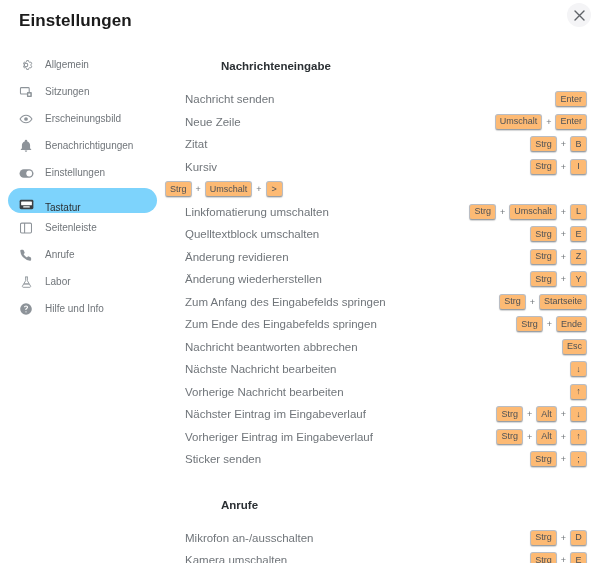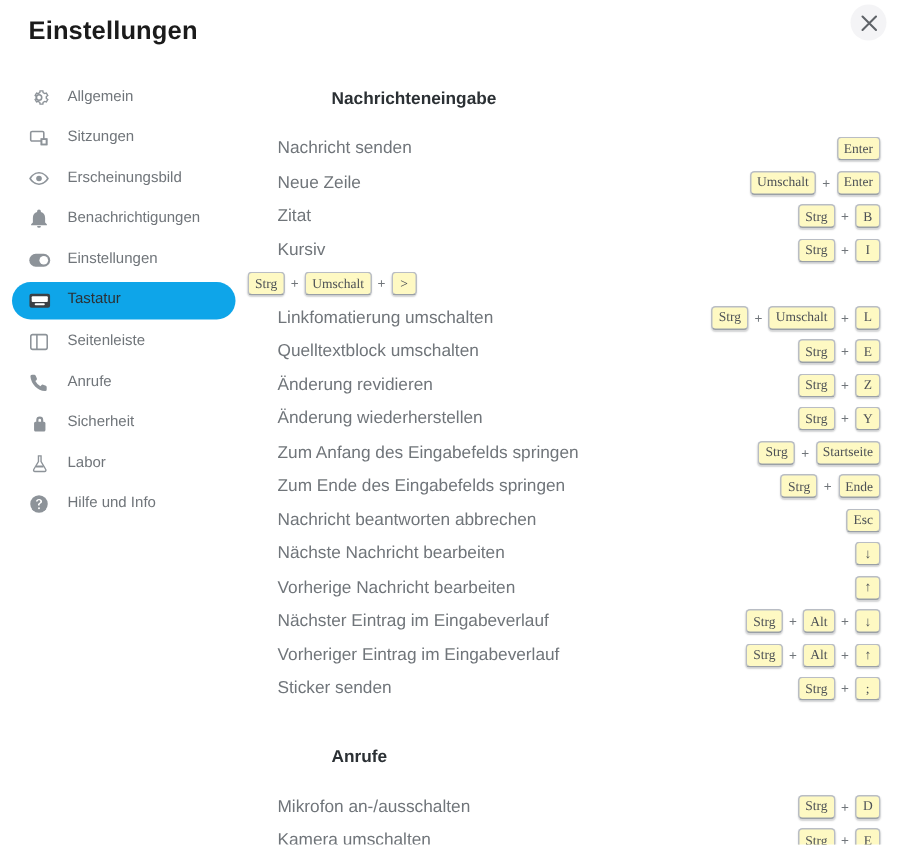--- a/index.html
+++ b/index.html
@@ -64,21 +64,22 @@
     align-items: center;
     height: 25px;
     margin: 0 8px 0 8px;
     padding-left: 10px;
     border-radius: 13px;
     cursor: pointer;
     box-sizing: border-box;
   }
   .nav-item + .nav-item { margin-top: 2.2px; }
   .nav-item.selected {
-    background: #0ea5e9;
+    background: #7dd3fc;
+    align-items: flex-end;
   }
   .nav-icon {
     width: 16px;
     height: 16px;
     flex: 0 0 16px;
     margin-right: 11px;
     display: flex;
     align-items: center;
     justify-content: center;
     color: #8d9399;
@@ -129,24 +130,24 @@
   .shortcut-keys {
     display: flex;
     align-items: center;
     flex: 0 0 auto;
     white-space: nowrap;
   }
   .kbd {
     display: inline-flex;
     align-items: center;
     justify-content: center;
-    font-family: Liberation Serif, serif;
+    font-family: Liberation Sans, sans-serif;
     font-size: 9px;
     color: #4d5156;
-    background: #fef9c3;
+    background: #fdba74;
     border: 1px solid #b9bdc4;
     border-bottom-color: #9aa0a6;
     border-radius: 3px;
     box-shadow: 0 1px 1px rgba(60,64,67,0.22);
     height: 16px;
     min-width: 17px;
     padding: 0 4px;
     box-sizing: border-box;
     line-height: 1;
   }
@@ -239,28 +240,20 @@
       <div class="nav-item">
         <span class="nav-icon">
           <svg width="14" height="14" viewBox="0 0 24 24" fill="currentColor">
             <path d="M6.6 3.2c.7 0 1.3.4 1.6 1l1.3 3a1.8 1.8 0 01-.5 2.1L7.8 10.4a13 13 0 005.8 5.8l1.1-1.2a1.8 1.8 0 012.1-.5l3 1.3c.6.3 1 .9 1 1.6V20a1.8 1.8 0 01-2 1.8A18.6 18.6 0 012.2 5.2 1.8 1.8 0 014 3.2z"></path>
           </svg>
         </span>
         <span class="nav-label">Anrufe</span>
       </div>
       <div class="nav-item">
         <span class="nav-icon">
-          <svg width="13" height="13" viewBox="0 0 24 24" fill="currentColor">
-            <path d="M17.2 9.6h-.9V7.4a4.3 4.3 0 10-8.6 0v2.2h-.9A1.9 1.9 0 005 11.5v8.1c0 1 .8 1.9 1.8 1.9h10.4c1 0 1.8-.9 1.8-1.9v-8.1c0-1-.8-1.9-1.8-1.9zm-6.8-2.2a1.6 1.6 0 113.2 0v2.2h-3.2z"></path>
-          </svg>
-        </span>
-        <span class="nav-label">Sicherheit</span>
-      </div>
-      <div class="nav-item">
-        <span class="nav-icon">
           <svg width="13" height="14" viewBox="0 0 24 24" fill="none" stroke="currentColor" stroke-width="1.7">
             <path d="M9.6 2.6h4.8M10.4 2.6v7L4.6 19.4a1.6 1.6 0 001.4 2.4h12a1.6 1.6 0 001.4-2.4l-5.8-9.8v-7"></path>
             <path d="M7.4 15.6h9.2" stroke-width="2.4"></path>
           </svg>
         </span>
         <span class="nav-label">Labor</span>
       </div>
       <div class="nav-item">
         <span class="nav-icon">
           <svg width="14" height="14" viewBox="0 0 24 24" fill="currentColor">

